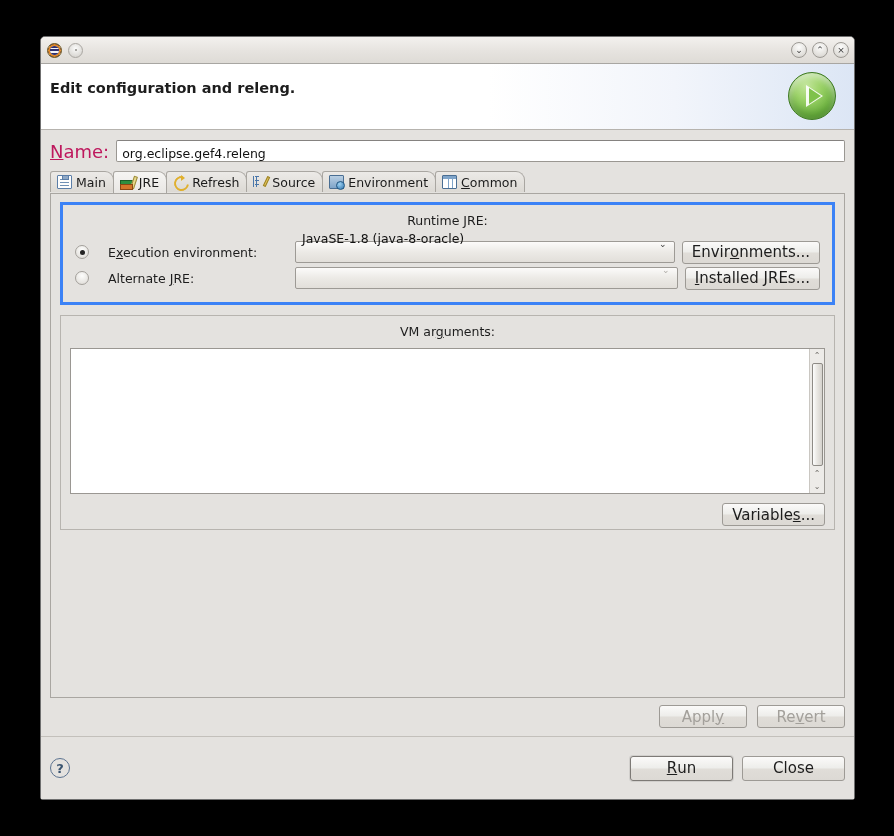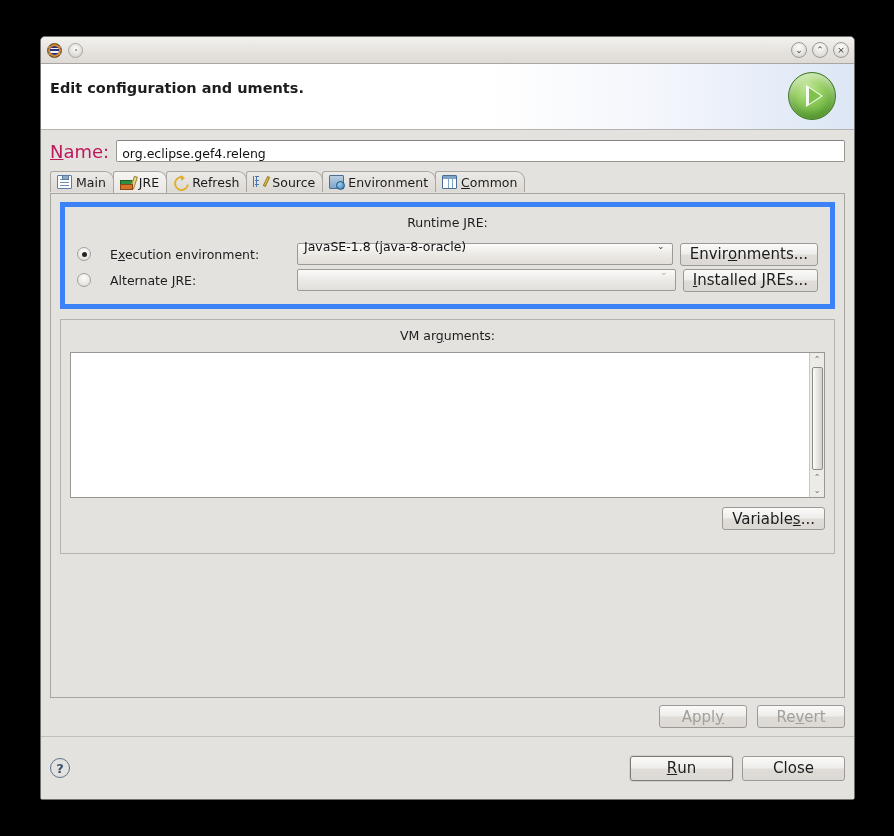--- a/index.html
+++ b/index.html
@@ -209,21 +209,21 @@
     flex: 1 1 auto;
     border: 1px solid #a9a6a1;
     background: #e4e2df;
     padding: 8px 9px;
     min-height: 0;
     display: flex; flex-direction: column;
     position: relative; z-index: 1;
   }
 
   .group {
-    border: 5px solid #3b82f6;
+    border: 3px solid #3b82f6;
     background: #e4e2df;
     padding: 8px 12px 11px 12px;
   }
   .group-title { text-align: center; font-size: 12.5px; color: #1d1d1d; margin-bottom: 11px; }
 
   .radio-row { display: flex; align-items: center; height: 26px; gap: 7px; }
   .radio {
     width: 14px; height: 14px; border-radius: 50%; flex: 0 0 auto;
     background: radial-gradient(circle at 50% 32%, #fdfdfc, #e6e4e0 70%, #d6d3ce 100%);
     border: 1px solid #a3a09b;
@@ -235,21 +235,21 @@
     background: #242424; border-radius: 50%;
   }
   .radio-label { font-size: 12.5px; color: #1d1d1d; }
   .radio-label.fixed { width: 180px; margin-left: 12px; }
 
   .combo {
     height: 22px; flex: 1 1 auto;
     border: 1px solid #9d9a95;
     border-radius: 2px;
     background: linear-gradient(to bottom, #fcfbfa 0%, #eceae6 50%, #e2dfda 100%);
-    display: flex; align-items: center;
+    display: flex; align-items: flex-end;
     padding: 0 0 16px 6px;
     font-size: 12.5px; color: #111;
     position: relative;
     min-width: 0;
   }
   .combo .arrow {
     width: 22px; height: 100%;
     display: flex; align-items: center; justify-content: center;
     margin-left: auto; font-size: 9px; color: #3c3c3c;
   }
@@ -267,21 +267,21 @@
     white-space: nowrap;
     flex: 0 0 auto;
   }
   .btn.disabled { color: #a3a09b; }
   .btn.default { border-color: #7d7a76; box-shadow: 0 0 0 1px rgba(120,120,120,.18); }
 
   
   .vm-group {
     border: 1px solid #b7b4af;
     margin-top: 10px;
-    padding: 8px 9px 23px 9px;
+    padding: 8px 9px 3px 9px;
     display: flex; flex-direction: column;
   }
   .vm-title { text-align: center; font-size: 12.5px; color: #1d1d1d; margin-bottom: 9px; }
   .vm-area {
     display: flex;
     height: 146px;
     border: 1px solid #9a9792;
     background: #ffffff;
   }
   .vm-text { flex: 1 1 auto; background: #fff; }
@@ -341,21 +341,21 @@
       <div class="dot-btn"></div>
     </div>
     <div class="tb-right">
       <div class="ctl">⌄</div>
       <div class="ctl">⌃</div>
       <div class="ctl">×</div>
     </div>
   </div>
 
   <div class="banner">
-    <div class="banner-title">Edit configuration and uments.</div>
+    <div class="banner-title">Edit configuration and releng.</div>
     <div class="run-badge">
         <span class="tri"></span>
       </div>
   </div>
 
   <div class="body">
 
     <div class="name-row">
       <span class="name-label"><span class="u">N</span>ame:</span>
       <div class="name-input">

